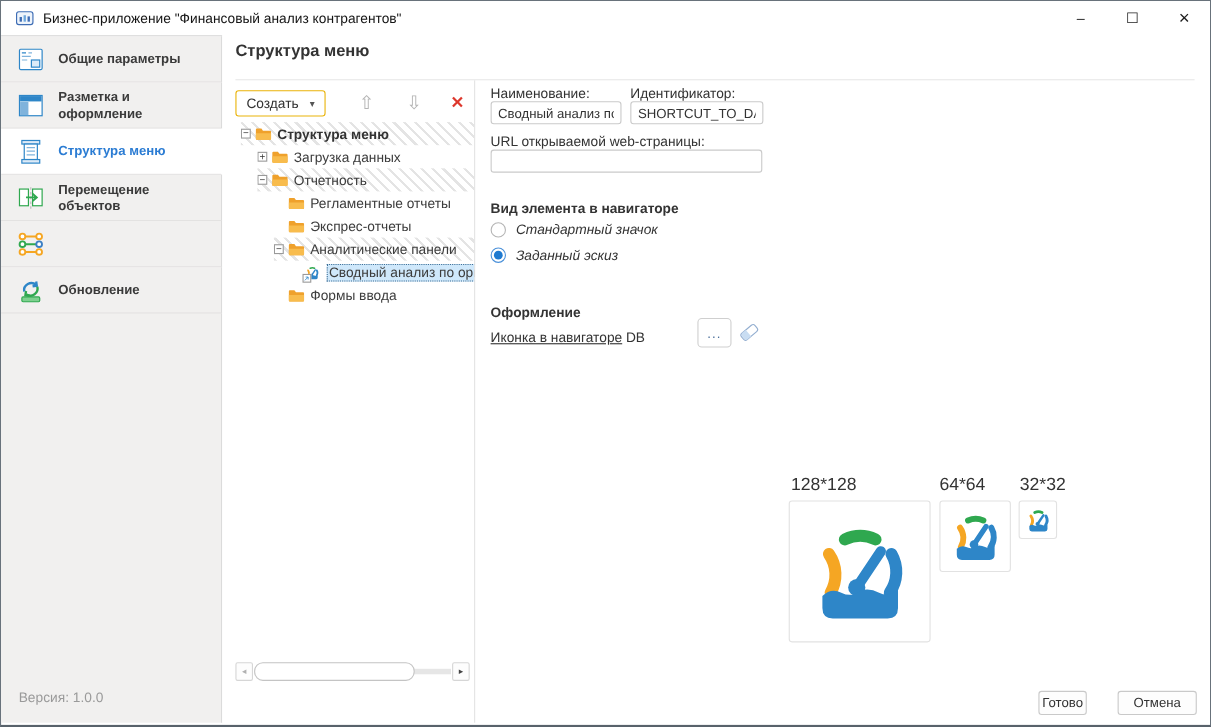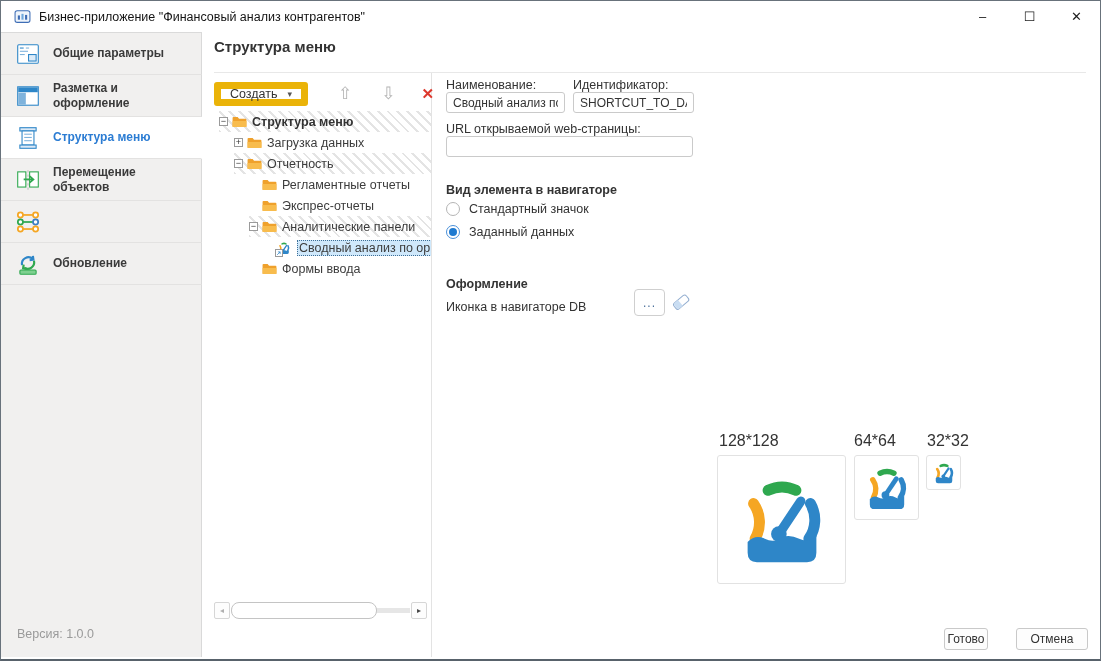--- a/index.html
+++ b/index.html
@@ -23,21 +23,21 @@
   .side-label { padding-right:6px; }
   .sidebar-rest { flex:1; border-right:1px solid #d9d9d9; }
   .version { position:absolute; left:16px; bottom:16px; font-size:12.5px; color:#9a9a9a; }
   
   .main { position:absolute; left:201px; top:31px; right:0; bottom:2px; background:#fff; }
   .page-title { position:absolute; left:12px; top:6px; font-size:15px; font-weight:700; color:#333; }
   .hdr-divider { position:absolute; left:12px; right:14px; top:40px; height:1px; background:#e8e8e8; }
   .vdivider { position:absolute; left:229px; top:41px; bottom:0; width:1px; background:#e3e3e3; }
   
   .toolbar { position:absolute; left:12px; top:50px; height:24px; display:flex; align-items:center; }
-  .create-btn { display:inline-flex; align-items:center; gap:10px; height:24px; padding:0 9px; background:#fff; border:7px solid #eab308; border-radius:3px; font-family:inherit; font-size:12.5px; color:#333; cursor:pointer; }
+  .create-btn { display:inline-flex; align-items:center; gap:10px; height:24px; padding:0 9px; background:#fff; border:1px solid #eab308; border-radius:3px; font-family:inherit; font-size:12.5px; color:#333; cursor:pointer; }
   .create-btn .caret { font-size:9px; color:#555; }
   .tb-arrow { color:#b4b4b4; font-size:17px; cursor:pointer; line-height:24px; }
   .tb-arrow.up { margin-left:30px; }
   .tb-arrow.down { margin-left:29px; }
   .tb-del { color:#dd372c; font-size:15px; font-weight:700; margin-left:26px; cursor:pointer; line-height:24px; }
   
   .tree { position:absolute; left:12px; top:79px; width:217px; }
   .tree-row { display:flex; align-items:center; height:21px; overflow:hidden; cursor:pointer; }
   .tree-row.hatched { background:repeating-linear-gradient(45deg,#e4e4e4 0 2px,rgba(255,255,255,0) 2px 7px); }
   .tree-row.bold .t-label { font-weight:700; color:#333; }
@@ -51,21 +51,21 @@
   .hscroll { position:absolute; left:12px; top:570px; width:213px; height:17px; display:flex; align-items:center; }
   .sb-btn { flex:none; width:16px; height:17px; border:1px solid #d6d6d6; border-radius:2px; background:#fdfdfd; display:flex; align-items:center; justify-content:center; font-size:8px; color:#b0b0b0; cursor:pointer; }
   .sb-btn.right { color:#444; }
   .sb-track { flex:1; position:relative; height:17px; margin:0 1px; }
   .sb-line { position:absolute; left:0; right:0; top:6px; height:5px; background:#e6e6e6; }
   .sb-thumb { position:absolute; left:0; top:0; width:146px; height:17px; background:#fff; border:1px solid #c4c4c4; border-radius:8px; cursor:grab; }
   
   .lbl { position:absolute; font-size:12.5px; color:#333; white-space:nowrap; }
   .lbl.bold { font-weight:700; }
   .tinput { position:absolute; height:21px; border:1px solid #cacaca; border-radius:3px; padding:0 6px; font-family:inherit; font-size:12px; color:#333; background:#fff; }
-  .radio-group { position:absolute; left:244px; top:169px; }
+  .radio-group { position:absolute; left:244px; top:169px;font-style:italic; }
   .radio { display:flex; align-items:center; gap:9px; margin-bottom:8px; height:15px; cursor:pointer; }
   .rdot { flex:none; width:14px; height:14px; border-radius:50%; border:1px solid #b5b5b5; background:#fff; position:relative; }
   .rdot.on { border-color:#4a90d9; }
   .rdot.on::after { content:""; position:absolute; inset:2px; border-radius:50%; background:#1f7ad0; }
   .radio .r-label { font-size:12.5px; color:#333; }
   .browse-btn { position:absolute; left:432px; top:257px; width:31px; height:27px; background:#fff; border:1px solid #cfcfcf; border-radius:4px; color:#4a6f9b; font-size:12px; letter-spacing:1px; cursor:pointer; font-family:inherit; line-height:10px; }
   .eraser { position:absolute; left:468px; top:259px; width:22px; height:22px; cursor:pointer; }
   
   .preview-label { position:absolute; top:400px; font-size:16px; color:#333; }
   .preview-box { position:absolute; top:423px; background:#fff; border:1px solid #e2e2e2; border-radius:3px; display:flex; align-items:center; justify-content:center; }
@@ -305,26 +305,26 @@
     <input class="tinput" style="left: 244px; top: 104px; width: 247px;" value="">
 
     <div class="lbl bold" style="left:244px; top:151px;">Вид элемента в навигаторе</div>
     <div class="radio-group" id="radio-group">
         <div class="radio">
           <span class="rdot"></span>
     <span class="r-label">Стандартный значок</span>
         </div>
         <div class="radio">
           <span class="rdot on"></span>
-    <span class="r-label">Заданный данных</span>
+    <span class="r-label">Заданный эскиз</span>
         </div>
       </div>
 
     <div class="lbl bold" style="left:244px; top:245px;">Оформление</div>
-    <div class="lbl" style="left:244px; top:268px;">Иконка в навигаторе</div>
+    <div class="lbl" style="left:244px; top:268px;text-decoration:underline;">Иконка в навигаторе</div>
     <div class="lbl" style="left:367px; top:268px;">DB</div>
     <button class="browse-btn">...</button>
     <span class="eraser">
       <svg viewBox="0 0 22 22" width="22" height="22">
         <g transform="rotate(-40 11 11)">
           <rect x="3" y="7.5" width="16" height="7.5" rx="2.4" fill="#fff" stroke="#93aed0"></rect>
           <path d="M3.6,9.5 a2.4,2.4 0 0 1 2,-2 h4.4 v7.5 h-4.4 a2.4,2.4 0 0 1 -2,-2 z" fill="#c9ddf2"></path>
         </g>
       </svg>
     </span>

